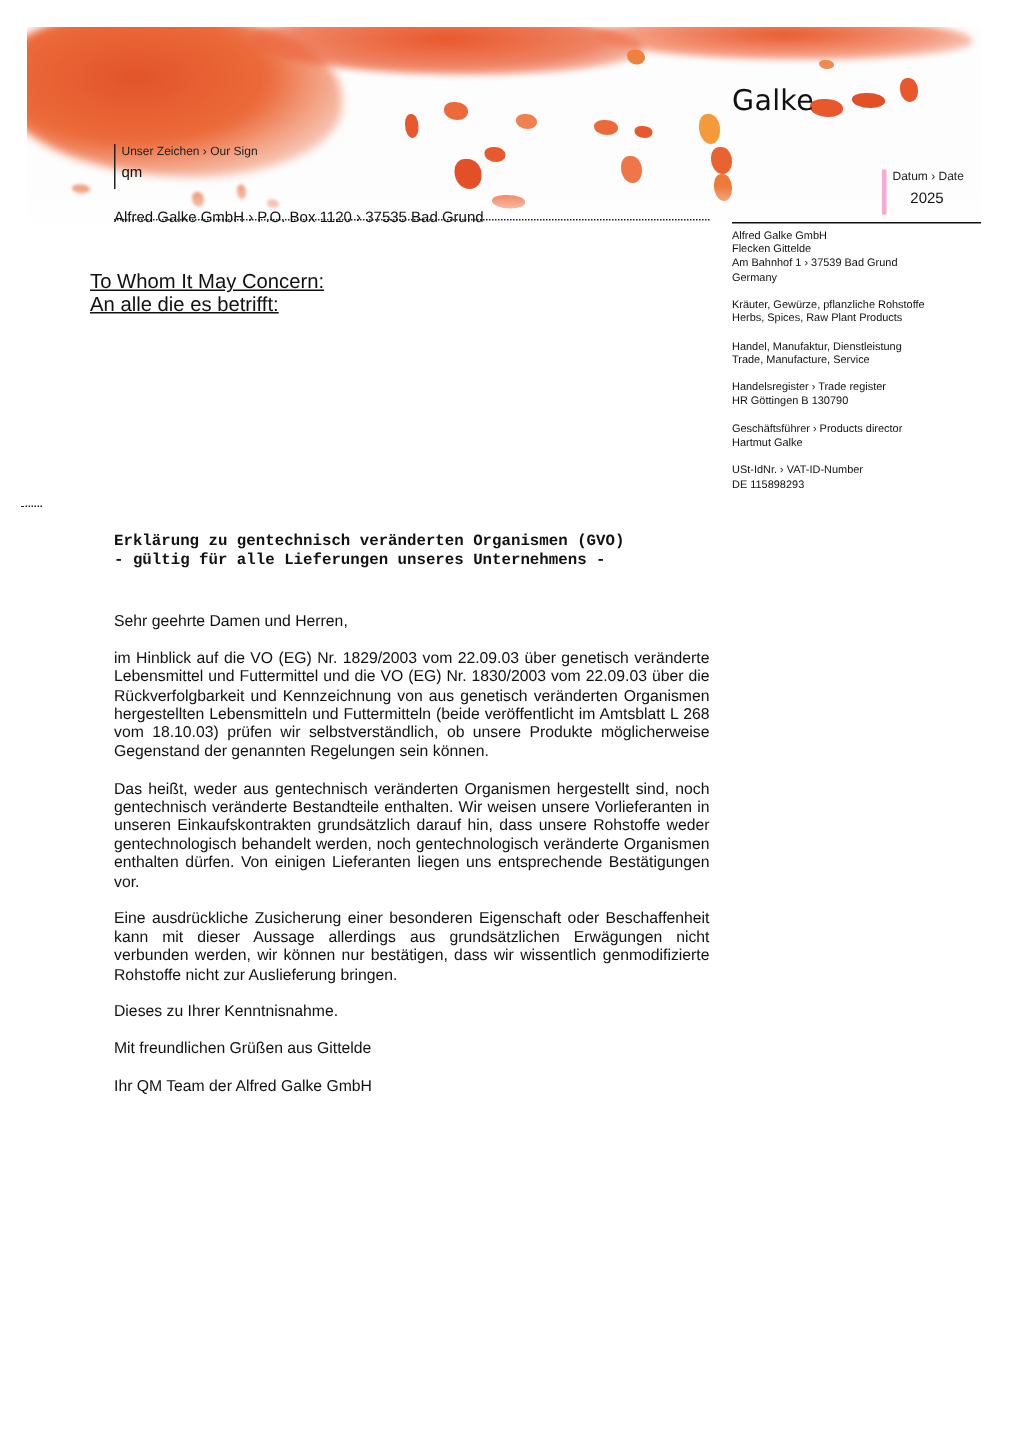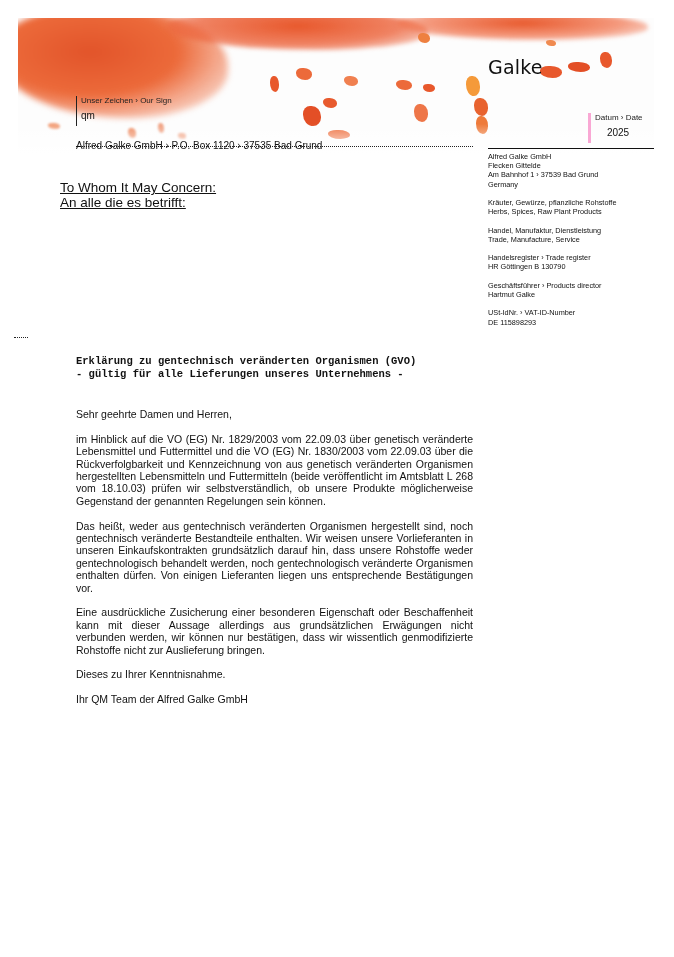--- a/index.html
+++ b/index.html
@@ -137,14 +137,15 @@
   <div>Erklärung zu gentechnisch veränderten Organismen (GVO)</div>
   <div>- gültig für alle Lieferungen unseres Unternehmens -</div>
 </div>
 
 <div class="body">
   <p>Sehr geehrte Damen und Herren,</p>
   <p>im Hinblick auf die VO (EG) Nr. 1829/2003 vom 22.09.03 über genetisch veränderte Lebensmittel und Futtermittel und die VO (EG) Nr. 1830/2003 vom 22.09.03 über die Rückverfolgbarkeit und Kennzeichnung von aus genetisch veränderten Organismen hergestellten Lebensmitteln und Futtermitteln (beide veröffentlicht im Amtsblatt L 268 vom 18.10.03) prüfen wir selbstverständlich, ob unsere Produkte möglicherweise Gegenstand der genannten Regelungen sein können.</p>
   <p>Das heißt, weder aus gentechnisch veränderten Organismen hergestellt sind, noch gentechnisch veränderte Bestandteile enthalten. Wir weisen unsere Vorlieferanten in unseren Einkaufskontrakten grundsätzlich darauf hin, dass unsere Rohstoffe weder gentechnologisch behandelt werden, noch gentechnologisch veränderte Organismen enthalten dürfen. Von einigen Lieferanten liegen uns entsprechende Bestätigungen vor.</p>
   <p>Eine ausdrückliche Zusicherung einer besonderen Eigenschaft oder Beschaffenheit kann mit dieser Aussage allerdings aus grundsätzlichen Erwägungen nicht verbunden werden, wir können nur bestätigen, dass wir wissentlich genmodifizierte Rohstoffe nicht zur Auslieferung bringen.</p>
   <p>Dieses zu Ihrer Kenntnisnahme.</p>
+  <p>Mit freundlichen Grüßen aus Gittelde</p>
   <p>Ihr QM Team der Alfred Galke GmbH</p>
 </div>
 
 </body></html>

